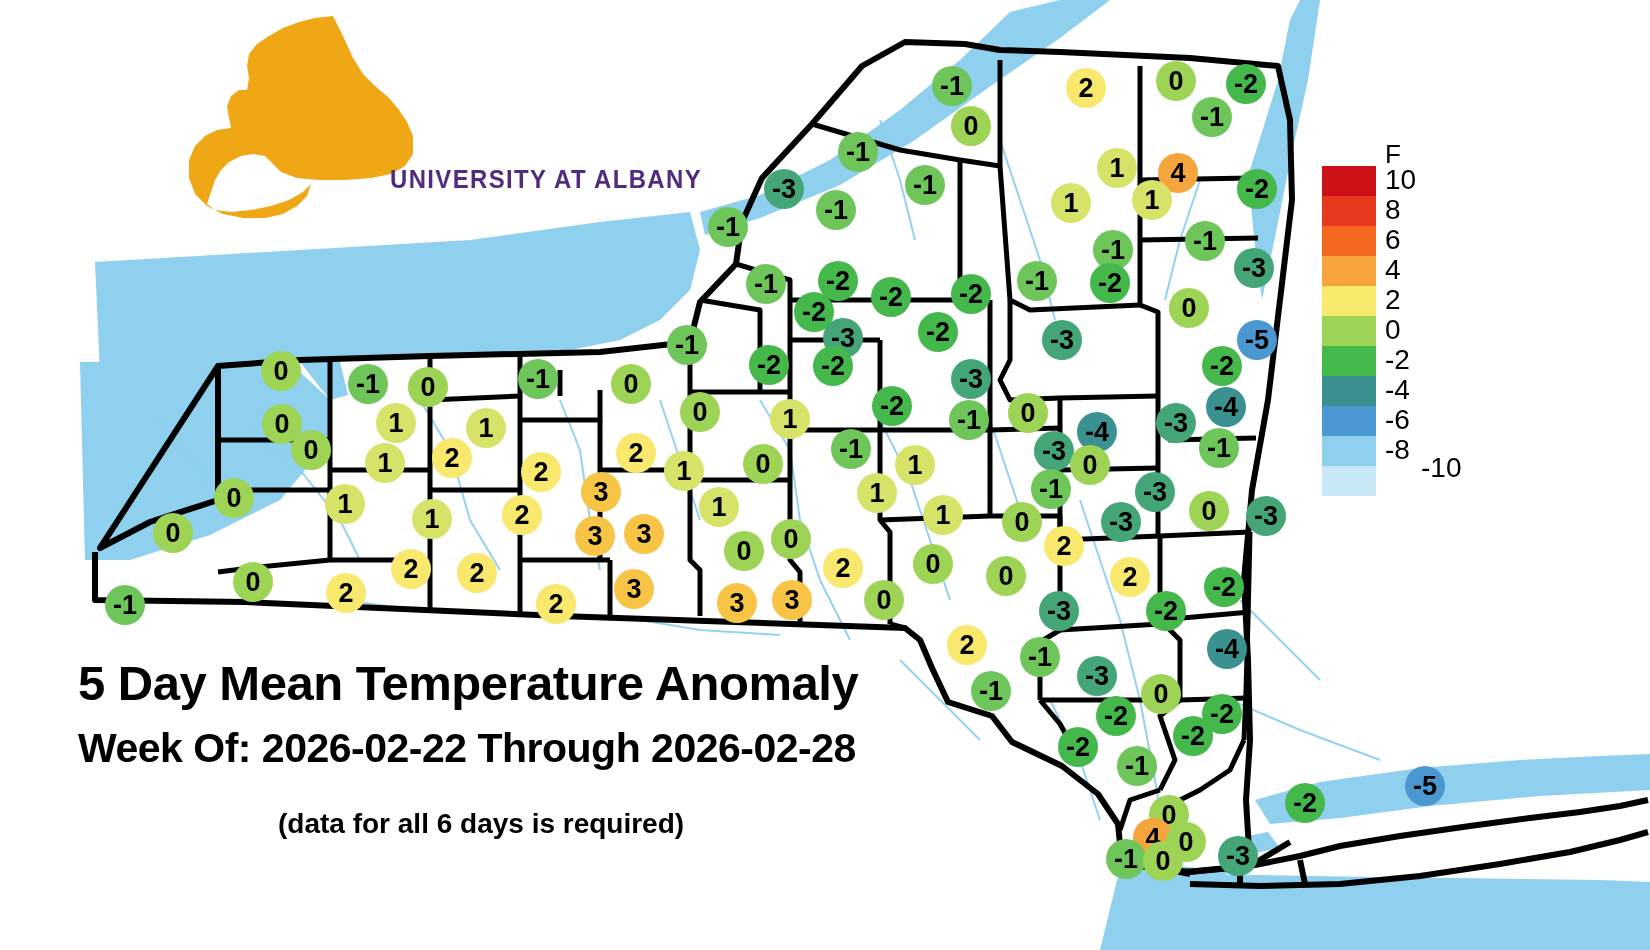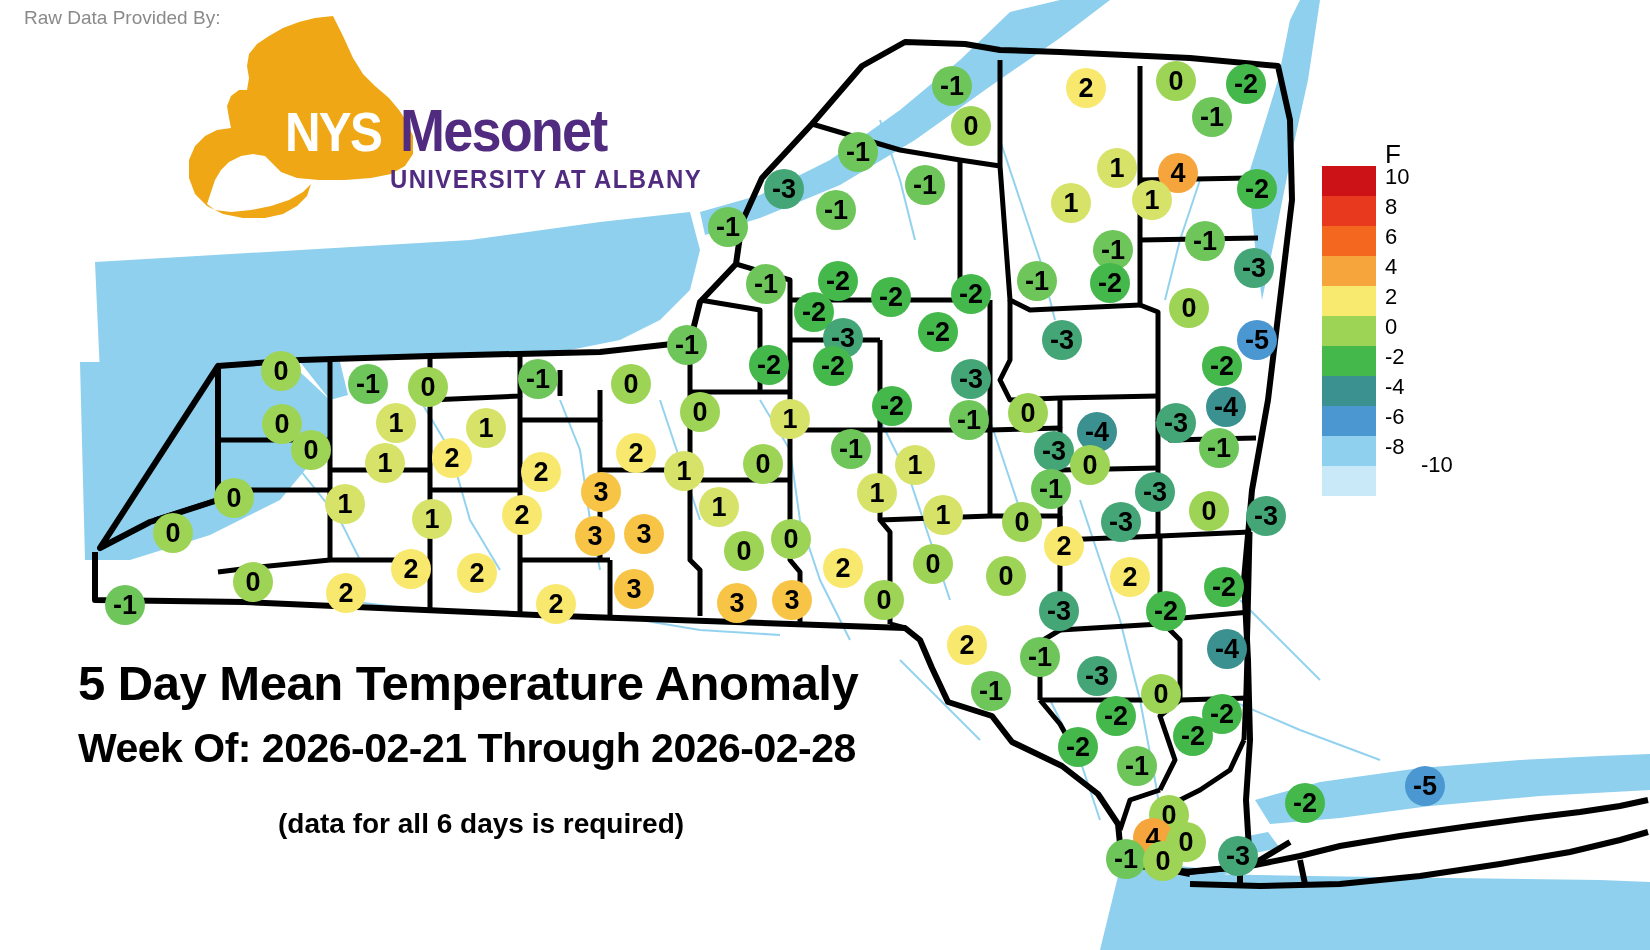--- a/index.html
+++ b/index.html
@@ -40,21 +40,21 @@
          color:#000;white-space:nowrap;letter-spacing:-.5px;}
   #subtitle{position:absolute;left:78px;top:725px;font-size:41px;font-weight:bold;
             color:#000;white-space:nowrap;letter-spacing:-.5px;}
   #note{position:absolute;left:278px;top:808px;font-size:28px;font-weight:bold;
         color:#000;white-space:nowrap;}
 
   
   #cbar{position:absolute;left:1322px;top:166px;width:54px;height:330px;}
   #cbar .seg{width:100%;}
   #cbar-unit{position:absolute;left:1385px;top:139px;font-size:26px;color:#000;}
-  .cbar-tick{position:absolute;left:1385px;font-size:22px;color:#000;}
+  .cbar-tick{position:absolute;left:1385px;font-size:28px;color:#000;}
 </style>
 </head>
 <body>
 
 <div id="map">
   <svg viewBox="0 0 1650 950" xmlns="http://www.w3.org/2000/svg">
     <defs>
       <clipPath id="nyclip">
         <path d="M95,552 L95,600 L240,600 L240,608 L560,618 L900,626 L918,630
                  L930,660 L945,700 L990,714 L1010,740 L1060,762 L1095,790
@@ -330,45 +330,40 @@
       <div class="station" style="left: 1169px; top: 815px; background: rgb(158, 212, 85);">0</div>
       <div class="station" style="left: 1153px; top: 838px; background: rgb(245, 165, 60);">4</div>
       <div class="station" style="left: 1186px; top: 842px; background: rgb(158, 212, 85);">0</div>
       <div class="station" style="left: 1126px; top: 859px; background: rgb(110, 198, 90);">-1</div>
       <div class="station" style="left: 1163px; top: 861px; background: rgb(158, 212, 85);">0</div>
       <div class="station" style="left: 1238px; top: 856px; background: rgb(68, 166, 119);">-3</div>
     </div>
 </div>
 
 <div id="credits">
-  <div>Raw Data Provided By:</div>
 </div>
 
 <div id="logo">
   <div id="logo-state">
     <svg viewBox="0 0 240 205" xmlns="http://www.w3.org/2000/svg">
       <path fill="#efa716" d="M148,2 L158,22 L168,44 L178,60 L190,72 L204,84 L214,96 L222,108
            L228,122 L228,140 L220,152 L206,160 L186,164 L160,166 L134,166
            L112,164 L96,158 L88,150 L80,142 L68,140 L56,142 L44,148 L36,156
            L30,166 L26,178 L22,190 L30,196 L46,198 L66,196 L86,192 L104,186
            L118,178 L126,170 L122,182 L112,192 L98,200 L80,204 L58,204
            L38,200 L22,192 L10,180 L4,164 L4,146 L10,132 L20,122 L32,116
            L46,114 L44,104 L42,92 L46,82 L54,76 L62,76 L64,64 L62,52
            L64,40 L72,30 L84,22 L98,14 L114,8 L130,4 Z"></path>
     </svg>
   </div>
-  <div id="logo-word">
-    <span class="logo-nys">NYS</span>
-    <span class="logo-meso">Mesonet</span>
-  </div>
   <div id="logo-sub">UNIVERSITY AT ALBANY</div>
 </div>
 
 <div id="title">5 Day Mean Temperature Anomaly</div>
-<div id="subtitle">Week Of: 2026-02-21 Through 2026-02-28</div>
+<div id="subtitle">Week Of: 2026-02-22 Through 2026-02-28</div>
 <div id="note">(data for all 6 days is required)</div>
 
 <div id="cbar">
     <div class="seg" style="height: 30px; background: rgb(204, 17, 23);"></div>
     <div class="seg" style="height: 30px; background: rgb(232, 56, 29);"></div>
     <div class="seg" style="height: 30px; background: rgb(244, 103, 31);"></div>
     <div class="seg" style="height: 30px; background: rgb(245, 165, 60);"></div>
     <div class="seg" style="height: 30px; background: rgb(248, 234, 110);"></div>
     <div class="seg" style="height: 30px; background: rgb(158, 212, 85);"></div>
     <div class="seg" style="height: 30px; background: rgb(69, 184, 76);"></div>

